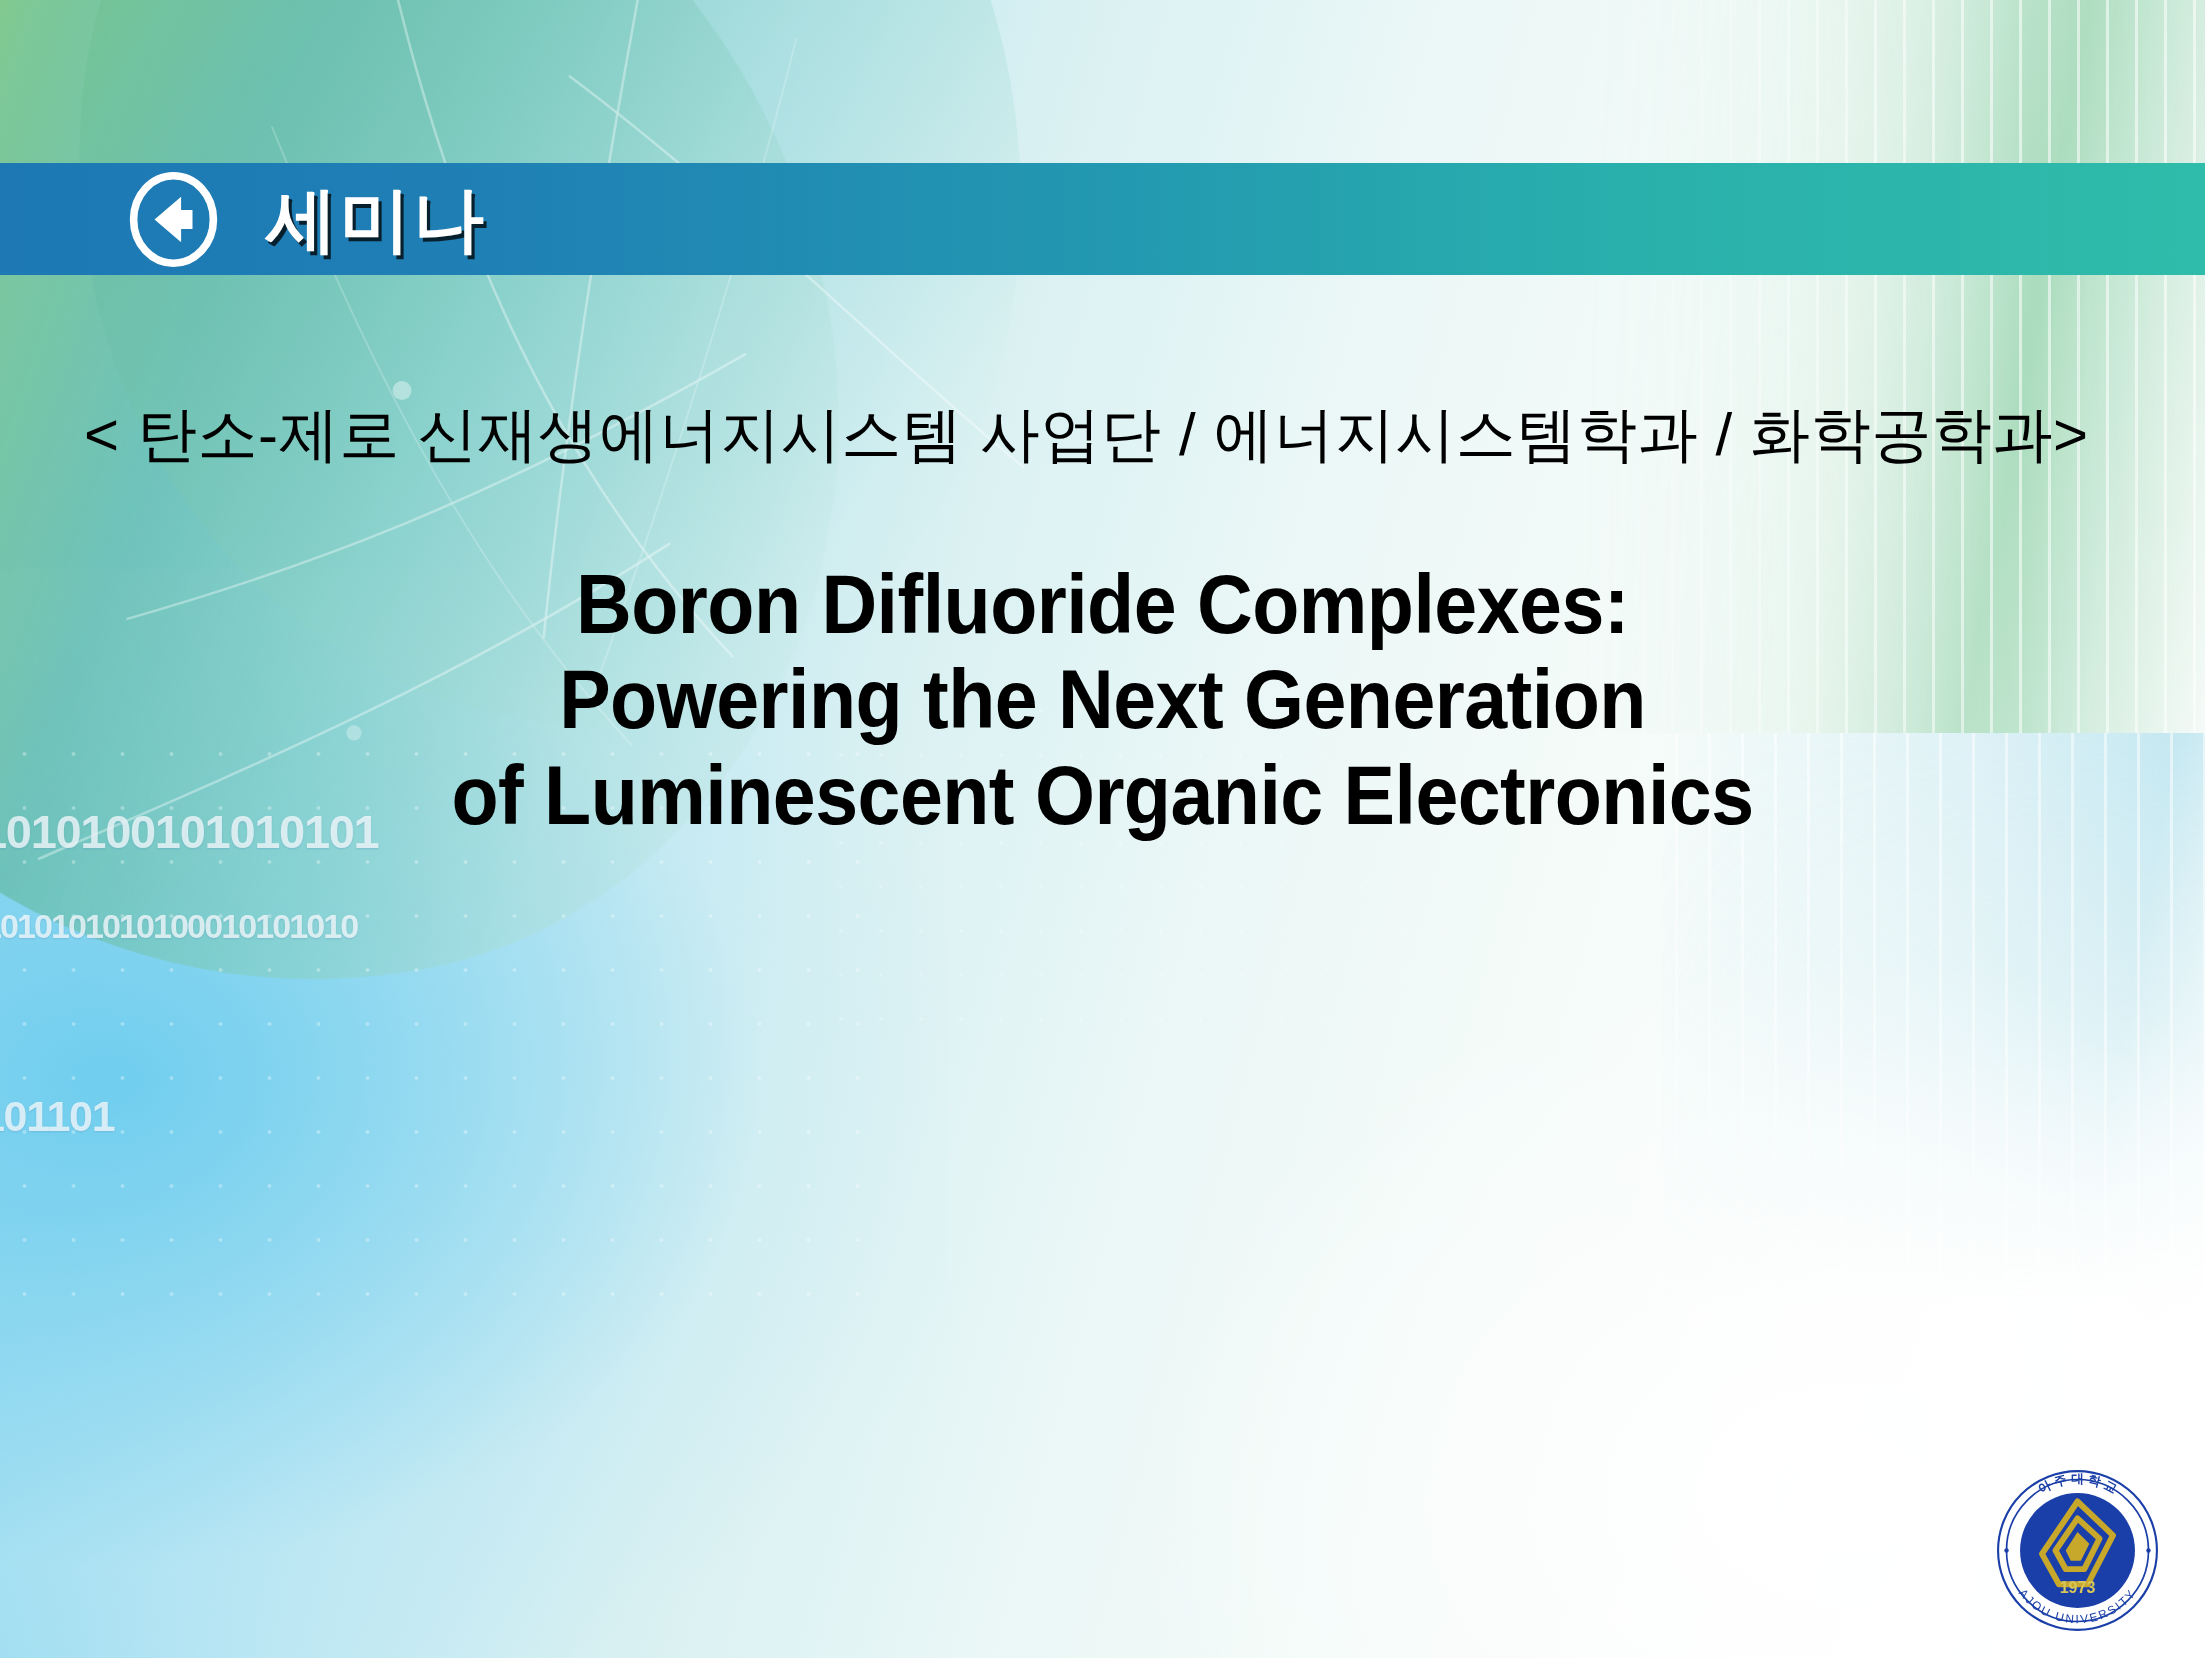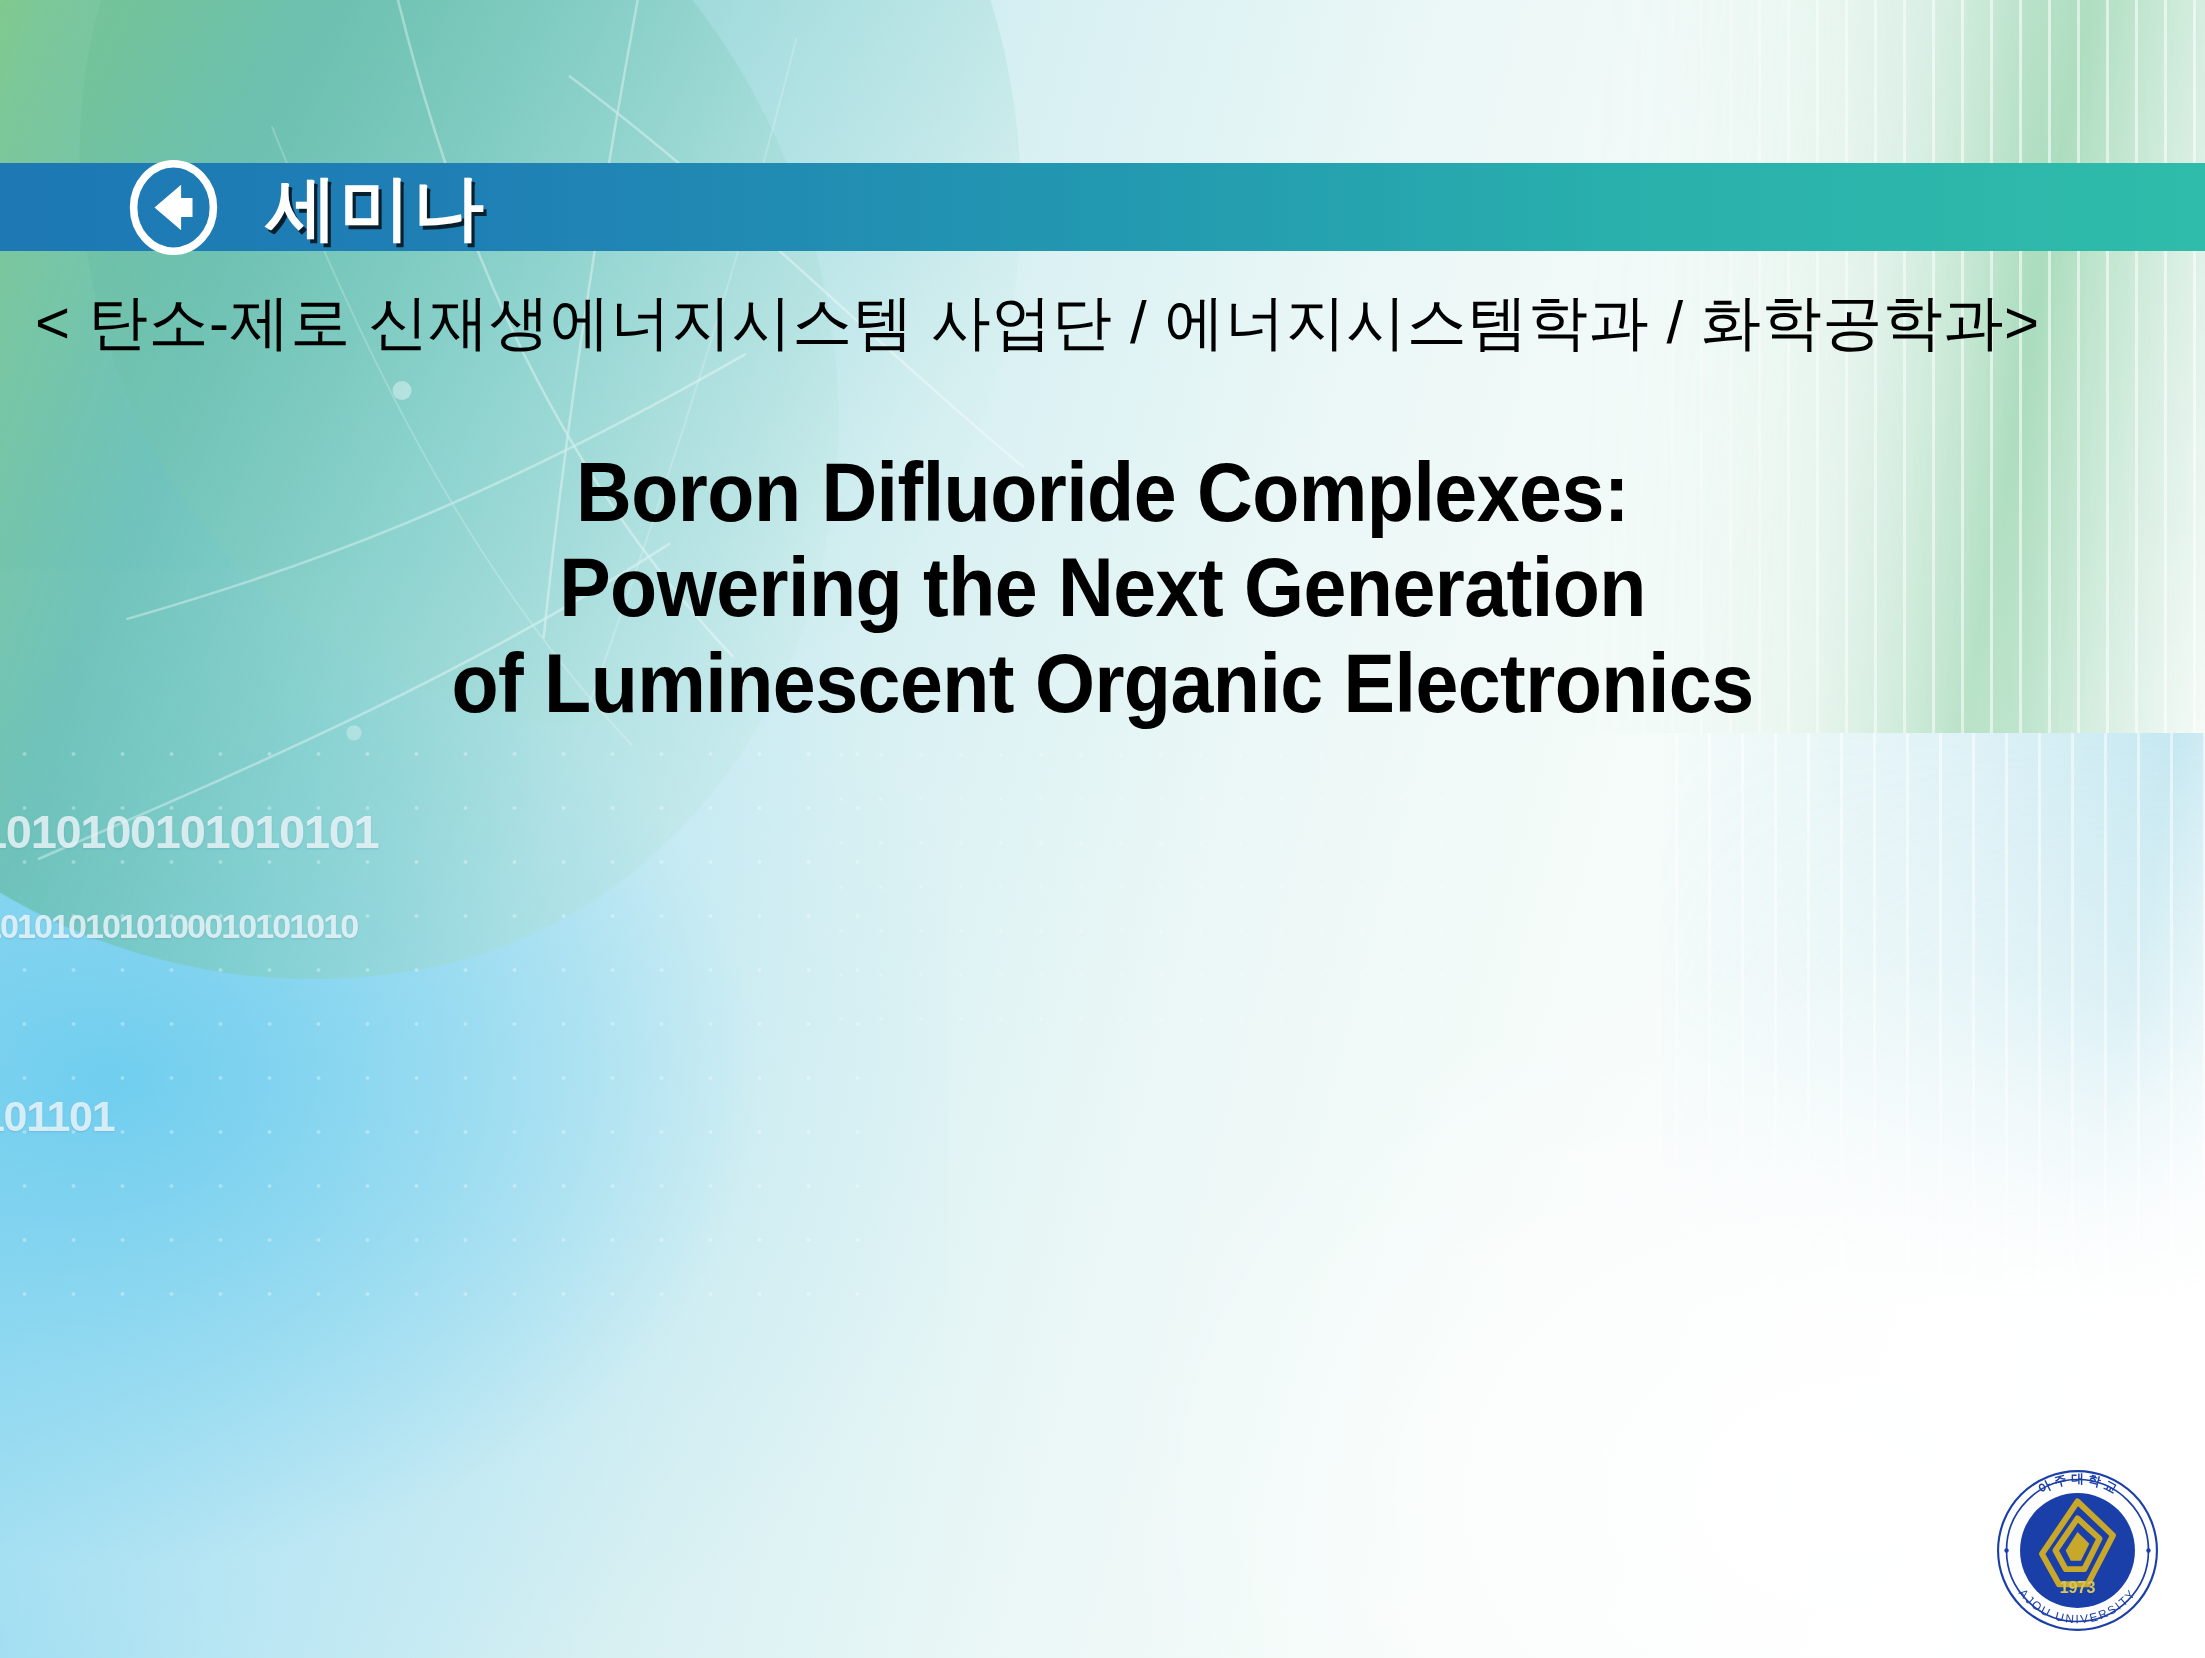--- a/index.html
+++ b/index.html
@@ -141,21 +141,21 @@
   }
   
   .bg-sheen {
     position:absolute; right:-126px; bottom:-190px; width:1201px; height:885px;
     background:radial-gradient(ellipse at 60% 60%, rgba(255,255,255,.92) 0%, rgba(255,255,255,.45) 42%, rgba(255,255,255,0) 72%);
   }
 
   
   .banner {
     position:absolute; left:0; top:163px;
-    width:2205px; height:88px;
+    width:2205px; height:112px;
     background:linear-gradient(90deg, #1d78b4 0%, #1f80b5 22%, #239ab0 52%, #29b0ac 74%, #2fbcaa 100%);
     display:flex; align-items:center;
   }
   .back-icon {
     margin-left:126px;
     width:95px; height:95px;
     flex:0 0 auto;
     display:block;
   }
   .banner-title {
@@ -165,21 +165,22 @@
     font-weight:bold;
     letter-spacing:2.5px;
     line-height:1;
     text-shadow:3.2px 3.8px 0 rgba(0,0,0,.75);
   }
 
   
   .content { position:absolute; left:0; top:283px; width:2205px; }
 
   .dept-line {
-    padding-left:35px;
+    margin-top:112px;
+    padding-left:84px;
     font-size:60px;
     font-weight:500;
     color:#000000;
     letter-spacing:0.6px;
     white-space:nowrap;
   }
 
   .talk-title {
     margin-top:81px;
     text-align:center;

